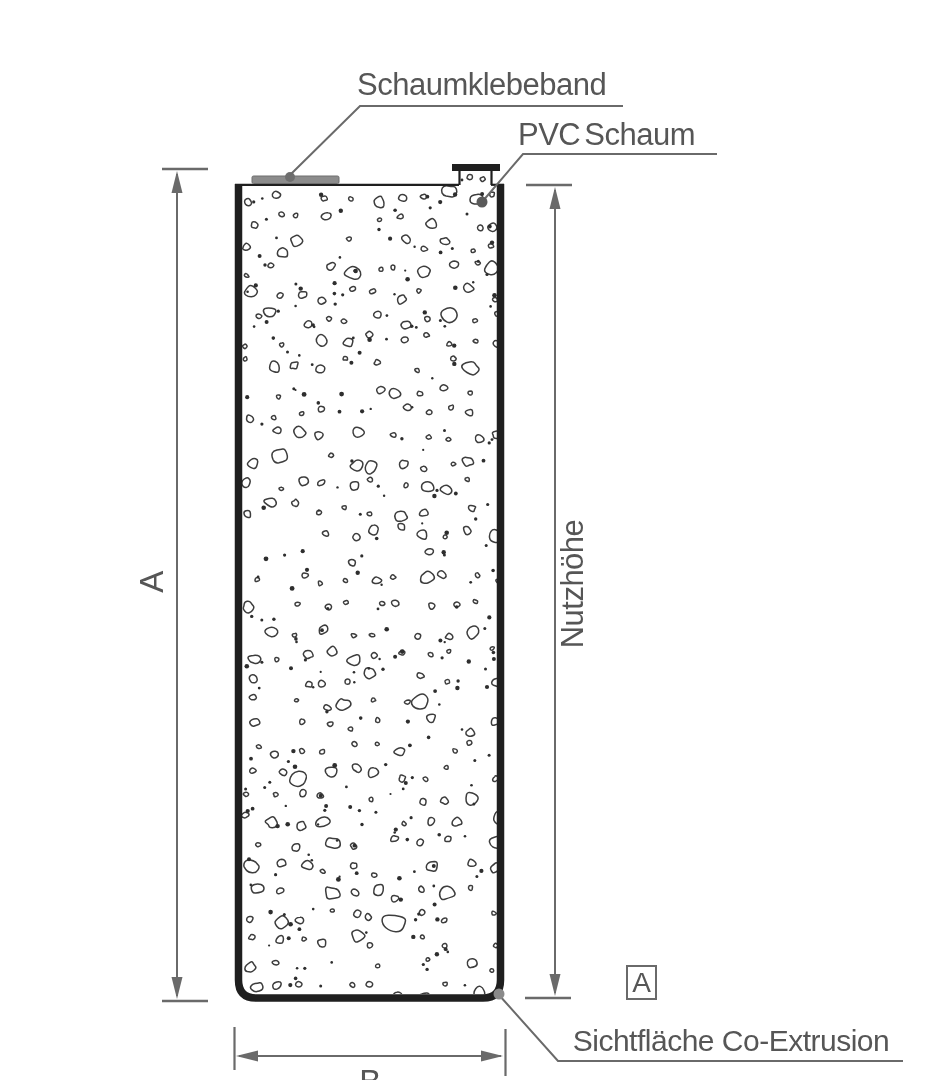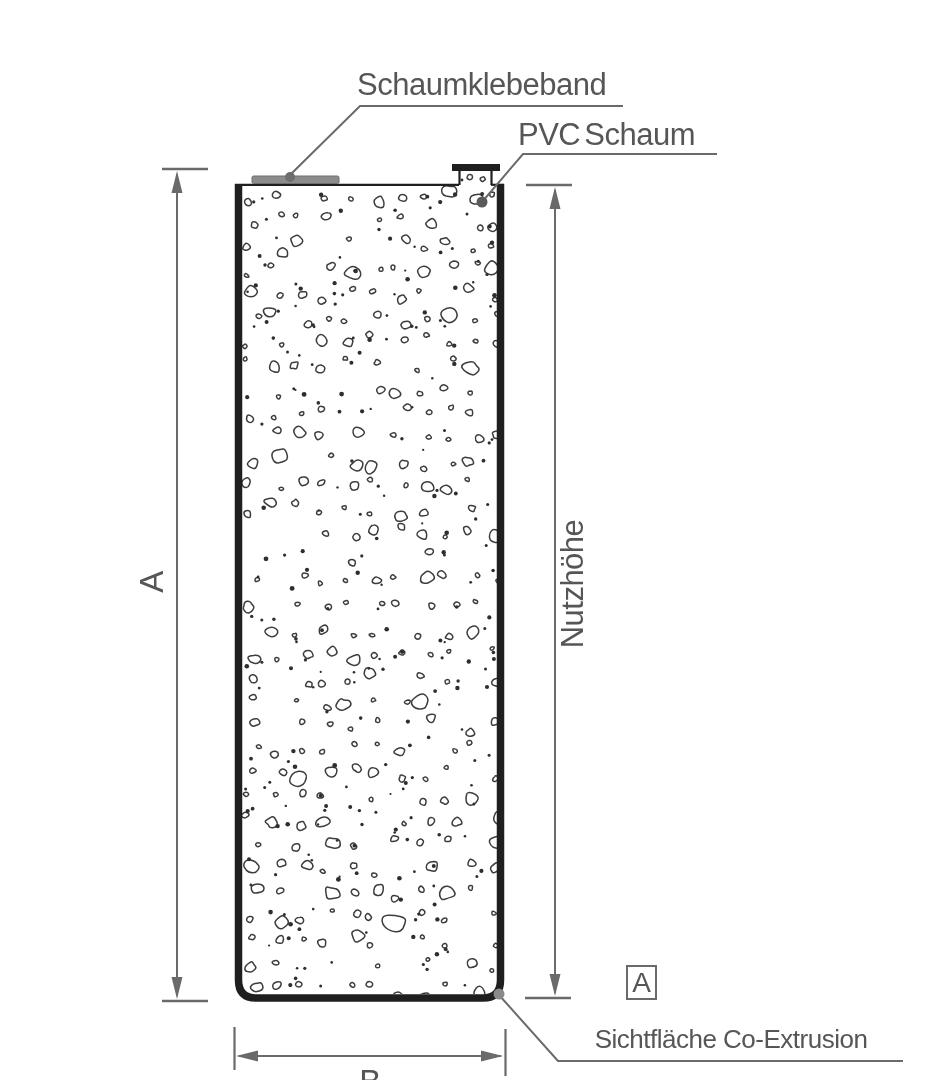--- a/index.html
+++ b/index.html
@@ -21,21 +21,21 @@
     text-align:center;
     line-height:1;
   }
   .lbl.rot{
     transform:translate(-50%,-50%) rotate(-90deg);
   }
   .lbl.ctr{
     transform:translate(-50%,-50%);
   }
   #pvc-label{word-spacing:-4px;text-align:center;}
-  #sicht-label{font-size:26px;}
+  #sicht-label{font-size:30px;}
   .dimletter{font-size:33px;}
   .section-box{
     position:absolute;
     left:626px;top:941px;
     width:27px;height:31px;
     border:2px solid var(--c-dim,#6a6a6a);
     display:flex;align-items:center;justify-content:center;
     color:var(--c-text,#565656);
     font-size:28px;
     font-family:"Liberation Sans", sans-serif;

